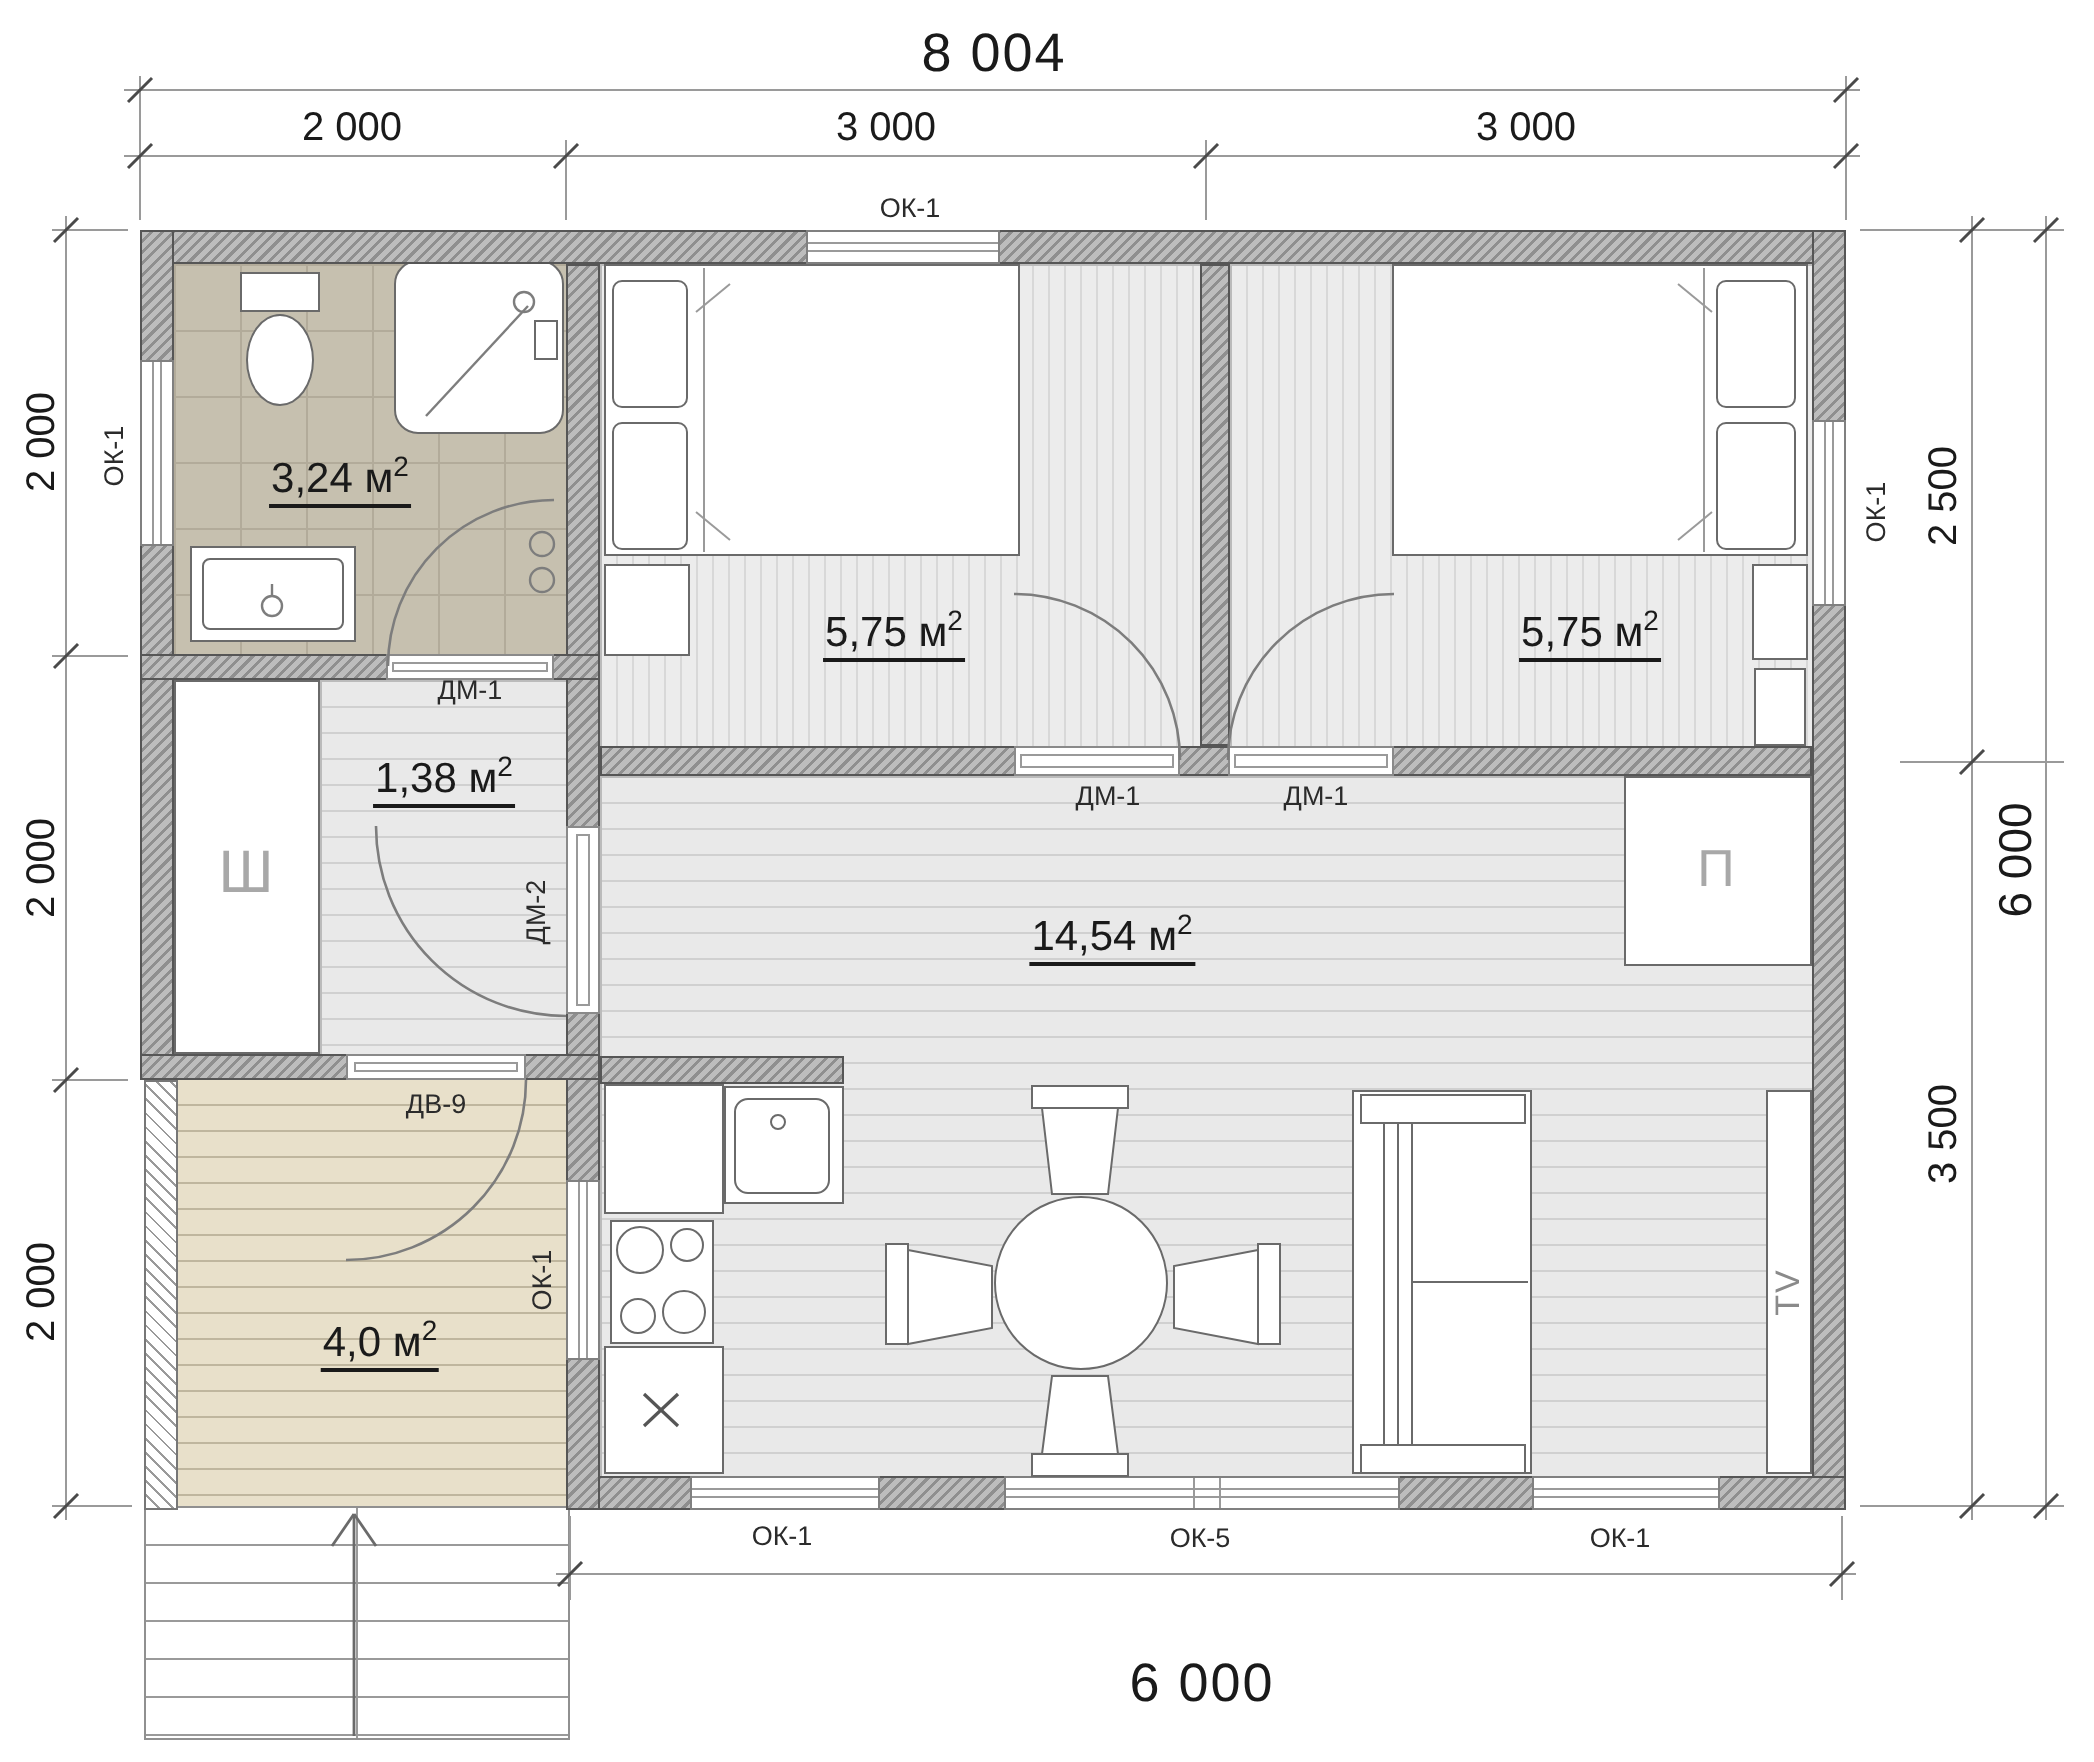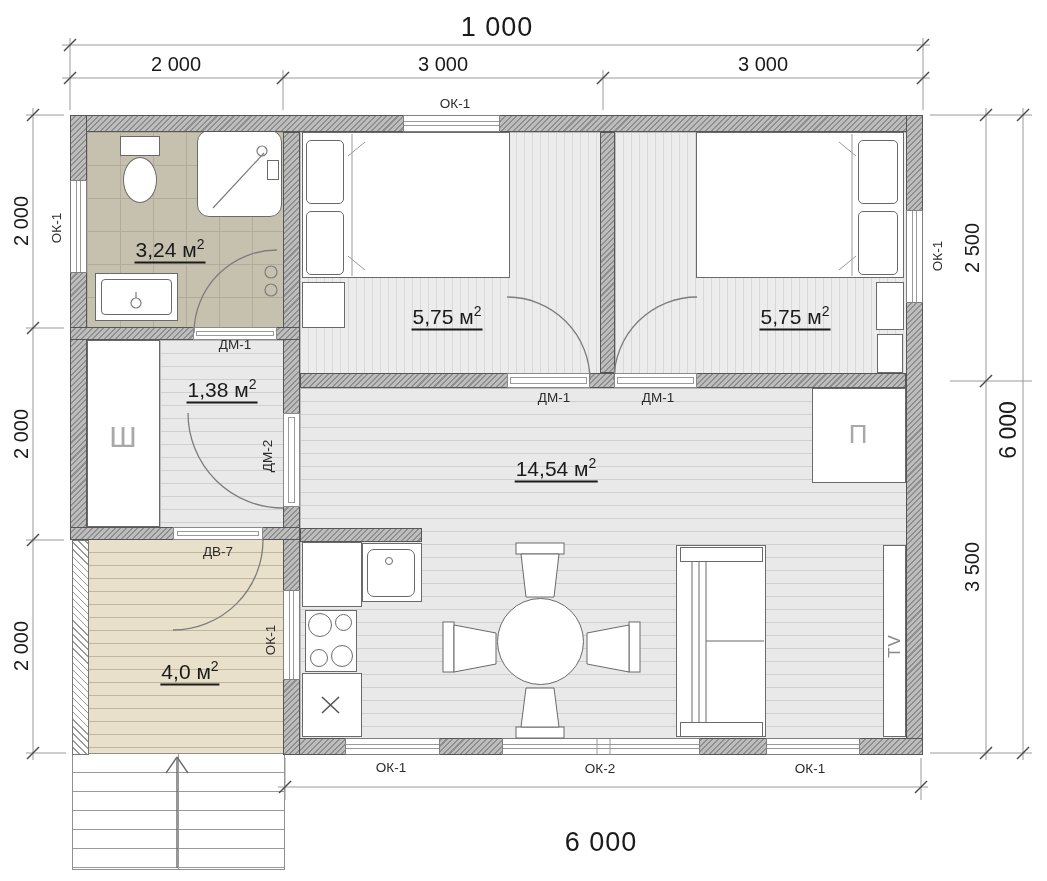--- a/index.html
+++ b/index.html
@@ -237,47 +237,47 @@
       <line x1="980" y1="121" x2="992" y2="109"></line>
         <line x1="980" y1="387" x2="992" y2="375"></line>
       <line x1="980" y1="759" x2="992" y2="747"></line>
       <line x1="1017" y1="121" x2="1029" y2="109"></line>
         <line x1="1017" y1="759" x2="1029" y2="747"></line>
       <line x1="279" y1="793" x2="291" y2="781"></line>
         <line x1="915" y1="793" x2="927" y2="781"></line>
     </g>
   </svg>
 
-  <div class="lbl dim-lg" style="left:497px;top:27px"><span>1 000</span></div>
+  <div class="lbl dim-lg" style="left:497px;top:27px"><span>8 004</span></div>
   <div class="lbl dim" style="left:176px;top:64px"><span>2 000</span></div>
   <div class="lbl dim" style="left:443px;top:64px"><span>3 000</span></div>
   <div class="lbl dim" style="left:763px;top:64px"><span>3 000</span></div>
   <div class="lbl dim v" style="left:21px;top:221px"><span>2 000</span></div>
   <div class="lbl dim v" style="left:21px;top:434px"><span>2 000</span></div>
   <div class="lbl dim v" style="left:21px;top:646px"><span>2 000</span></div>
   <div class="lbl dim v" style="left:972px;top:248px"><span>2 500</span></div>
   <div class="lbl dim v" style="left:972px;top:567px"><span>3 500</span></div>
   <div class="lbl dim-md v" style="left:1008px;top:430px"><span>6 000</span></div>
   <div class="lbl dim-lg" style="left:601px;top:842px"><span>6 000</span></div>
 
   <div class="lbl small" style="left:455px;top:104px"><span>ОК-1</span></div>
   <div class="lbl small v" style="left:57px;top:228px"><span>ОК-1</span></div>
   <div class="lbl small v" style="left:938px;top:256px"><span>ОК-1</span></div>
   <div class="lbl small v" style="left:271px;top:640px"><span>ОК-1</span></div>
   <div class="lbl small" style="left:391px;top:768px"><span>ОК-1</span></div>
-  <div class="lbl small" style="left:600px;top:769px"><span>ОК-2</span></div>
+  <div class="lbl small" style="left:600px;top:769px"><span>ОК-5</span></div>
   <div class="lbl small" style="left:810px;top:769px"><span>ОК-1</span></div>
 
   <div class="lbl small" style="left:235px;top:345px"><span>ДМ-1</span></div>
   <div class="lbl small" style="left:554px;top:398px"><span>ДМ-1</span></div>
   <div class="lbl small" style="left:658px;top:398px"><span>ДМ-1</span></div>
   <div class="lbl small v" style="left:268px;top:456px"><span>ДМ-2</span></div>
-  <div class="lbl small" style="left:218px;top:552px"><span>ДВ-7</span></div>
-
-  <div class="lbl" style="left:170px;top:248px"><span class="area"><span>3,24 м</span><sup>2</sup></span></div>
+  <div class="lbl small" style="left:218px;top:552px"><span>ДВ-9</span></div>
+
+  <div class="lbl" style="left:170px;top:238px"><span class="area"><span>3,24 м</span><sup>2</sup></span></div>
   <div class="lbl" style="left:222px;top:388px"><span class="area"><span>1,38 м</span><sup>2</sup></span></div>
   <div class="lbl" style="left:447px;top:315px"><span class="area"><span>5,75 м</span><sup>2</sup></span></div>
   <div class="lbl" style="left:795px;top:315px"><span class="area"><span>5,75 м</span><sup>2</sup></span></div>
   <div class="lbl" style="left:556px;top:467px"><span class="area"><span>14,54 м</span><sup>2</sup></span></div>
   <div class="lbl" style="left:190px;top:670px"><span class="area"><span>4,0 м</span><sup>2</sup></span></div>
 
   <div class="lbl letter" style="left:123px;top:437px"><span>Ш</span></div>
   <div class="lbl letter2" style="left:858px;top:434px"><span>П</span></div>
   <div class="lbl tvtxt v" style="left:894px;top:646px"><span>TV</span></div>
 

